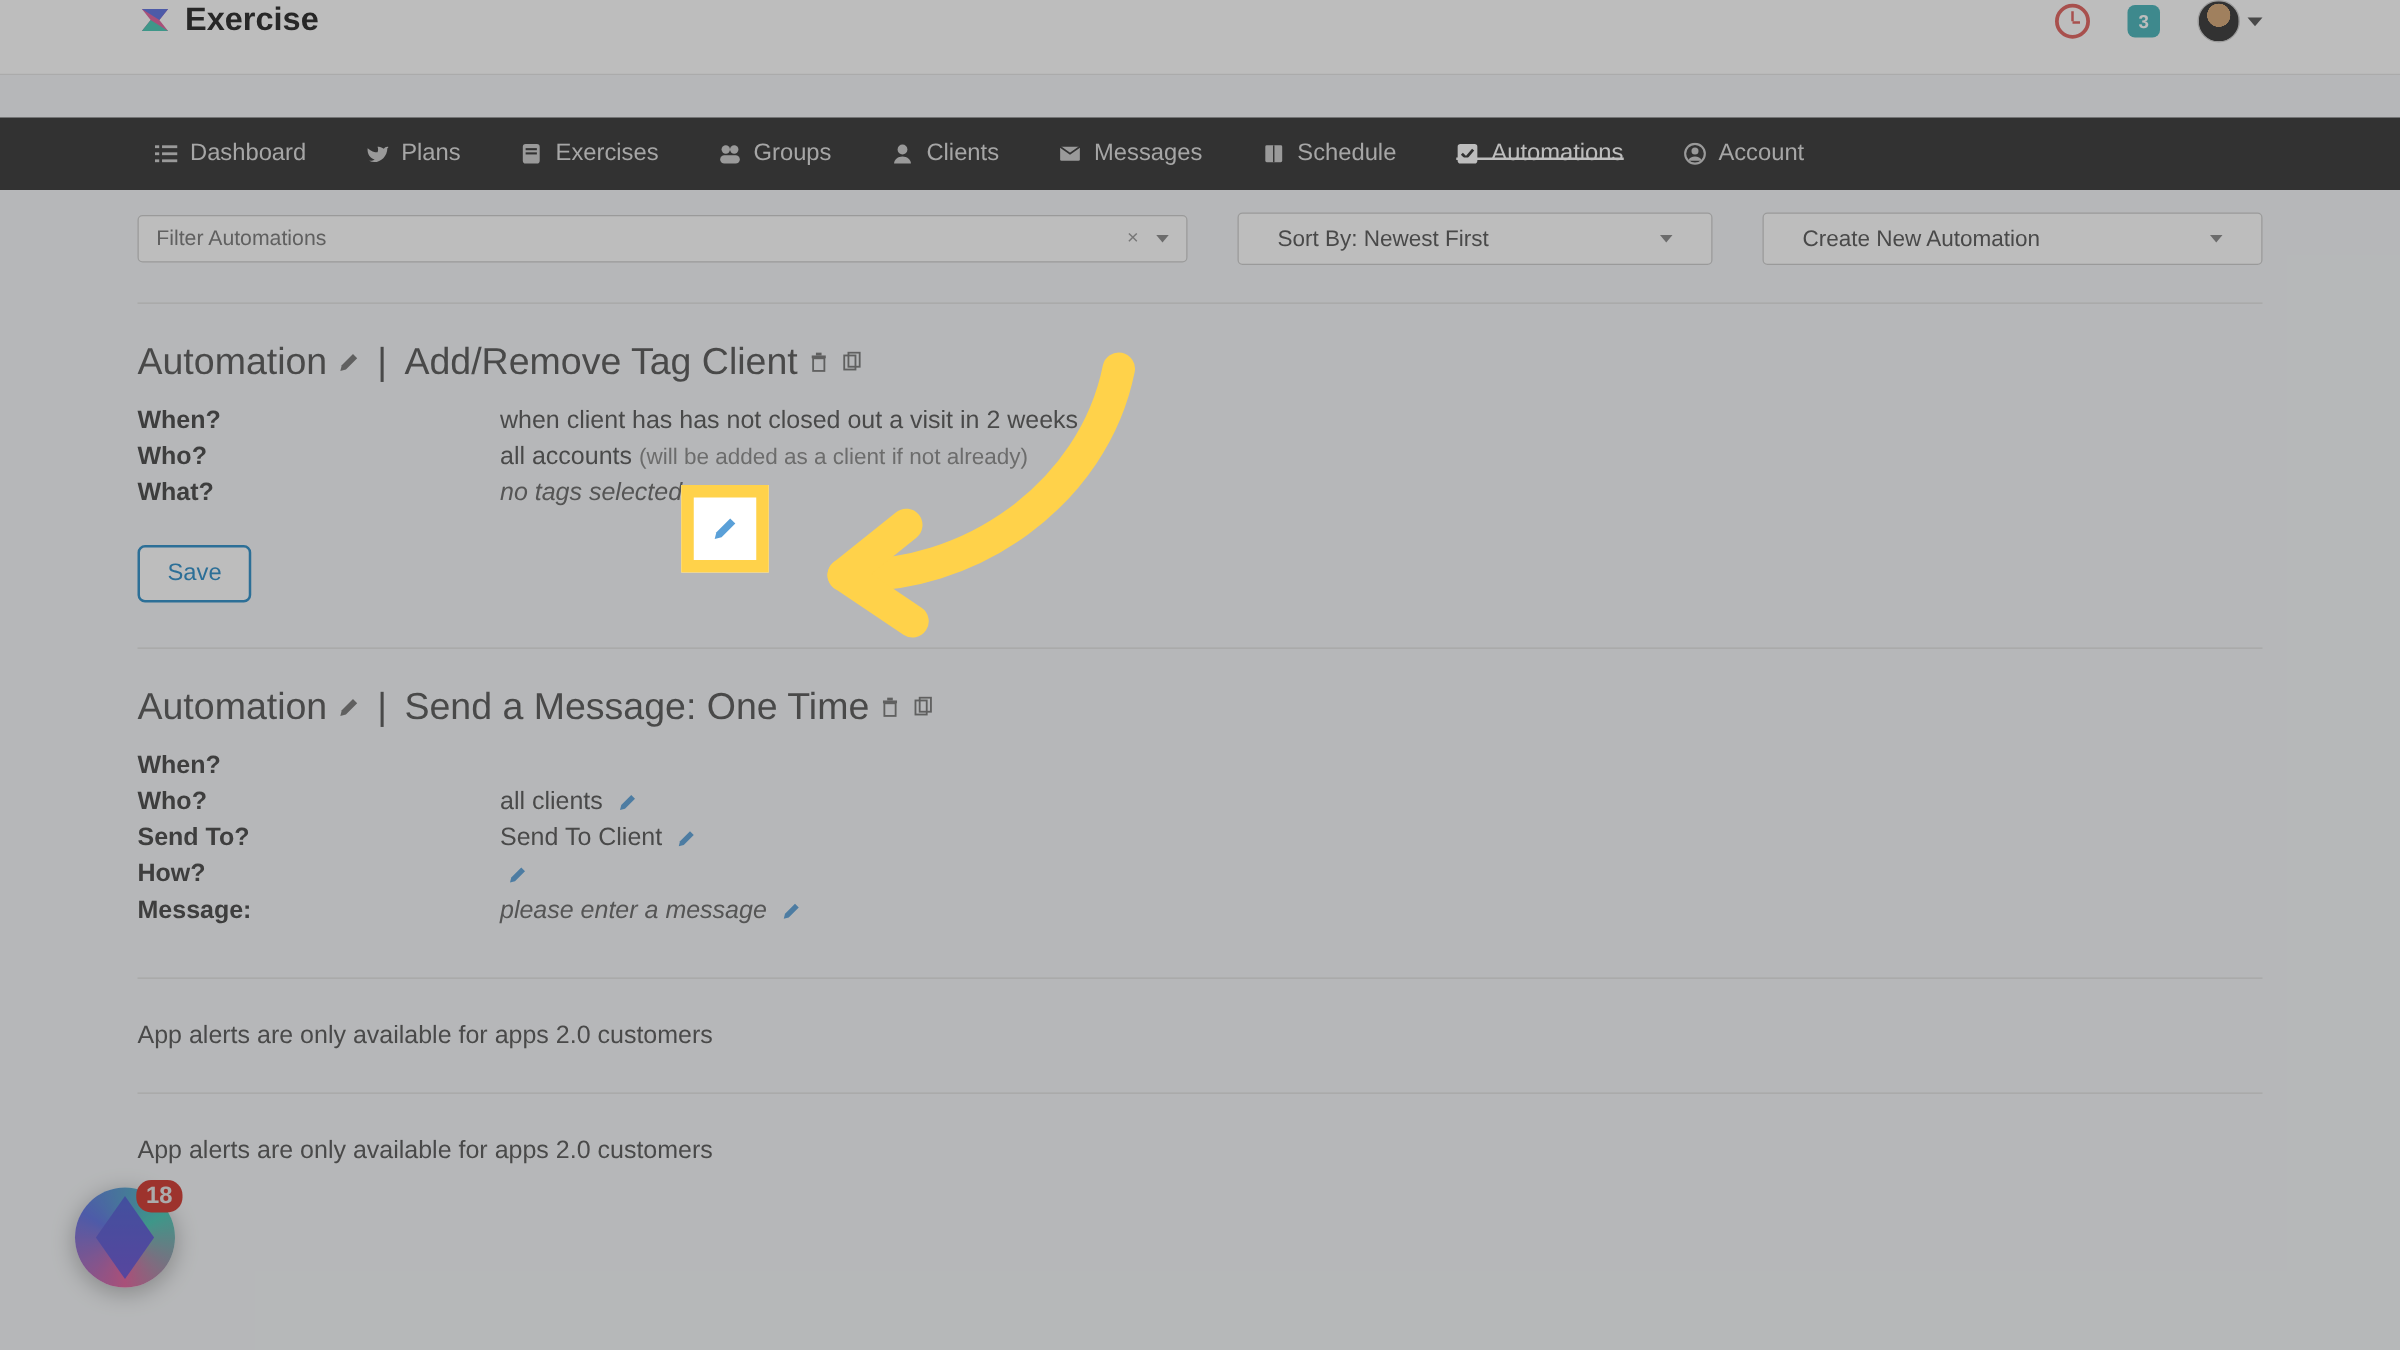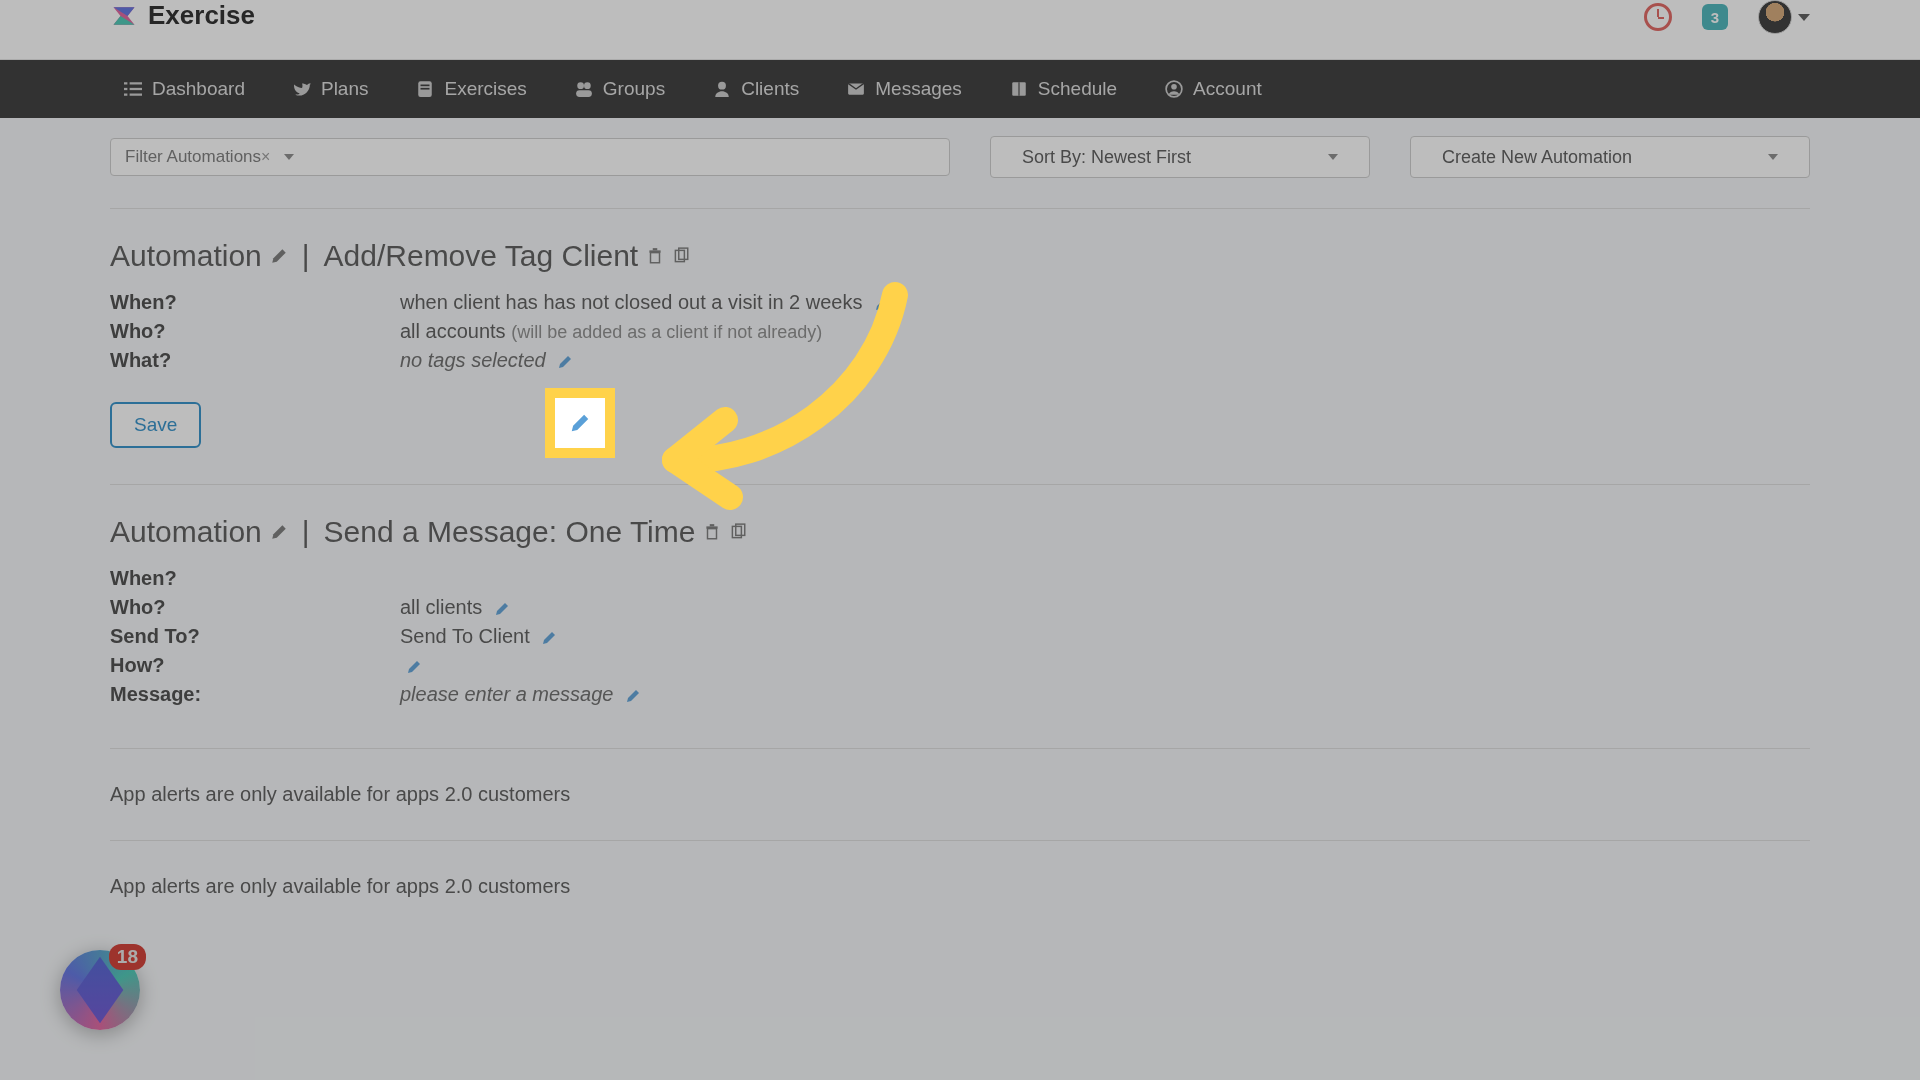--- a/index.html
+++ b/index.html
@@ -13,30 +13,30 @@
 .top-right { display: flex; align-items: center; gap: 30px; }
 .clock-icon { width: 28px; height: 28px; border: 3px solid #e15f5b; border-radius: 50%; position: relative; }
 .clock-icon::before { content:""; position:absolute; width:2px; height:8px; background:#e15f5b; left:50%; top:3px; transform: translateX(-50%); }
 .clock-icon::after { content:""; position:absolute; width:6px; height:2px; background:#e15f5b; left:50%; top:11px; }
 .notif-badge { background:#45b3b8; color:#fff; width:26px; height:26px; border-radius:6px; display:flex; align-items:center; justify-content:center; font-size:15px; font-weight:600;}
 .avatar-wrap { display:flex; align-items:center; gap:6px; }
 .avatar { width:34px; height:34px; border-radius:50%; background: radial-gradient(circle at 50% 35%, #d4a574 35%, #333 36%, #333 100%); border:1px solid #ccc; }
 .caret-down { width:0; height:0; border-left:6px solid transparent; border-right:6px solid transparent; border-top:7px solid #555;}
 
 
-.nav { height: 58px; background: #333; display:flex; align-items:center; padding: 16px 100px; gap: 0; }
+.nav { height: 58px; background: #333; display:flex; align-items:center; padding: 16px 100px; gap: 0; margin-top: 34px; }
 .nav-item { color:#ddd; font-size:19px; display:flex; align-items:center; gap:10px; padding: 0 24px; height:100%; cursor:pointer; position:relative;}
 .nav-item.active { color:#fff; }
 .nav-item.active::after { content:""; position:absolute; bottom:8px; left:24px; right:24px; height:2px; background:#fff;}
 .nav-icon { width:18px; height:18px; display:inline-block; }
 
 
 .content { padding: 18px 110px 0; }
 .filter-row { display:flex; gap:40px; margin-bottom: 30px; align-items:center;}
-.filter-box { flex: 0 0 840px; height:38px; border:1px solid #ccc; border-radius:4px; background:#fff; display:flex; align-items:center; padding: 0 14px; color:#777; font-size:17px; }
+.filter-box { flex: 0 0 840px; height:38px; border:1px solid #ccc; border-radius:4px; background:#fff; display:flex; align-items:center; padding: 0 14px; color:#777; font-size:17px; justify-content:space-between;}
 .filter-right { display:flex; gap:14px; align-items:center; color:#999;}
 .x-icon { font-size:16px; cursor:pointer;}
 .caret-sm { width:0; height:0; border-left:5px solid transparent; border-right:5px solid transparent; border-top:6px solid #888;}
 .select-box { height:42px; border:1px solid #ccc; border-radius:4px; background:#fff; display:flex; align-items:center; justify-content:space-between; padding:0 31px; font-size:18px; color:#555; cursor:pointer;}
 .sort-box{ flex: 0 0 380px; }
 .create-box{ flex: 0 0 400px; }
 
 
 .hr { border:none; border-top:1px solid #ddd; margin: 0;}
 .card { padding: 30px 0 36px; }
@@ -138,20 +138,27 @@
       </svg>
     <span>Messages</span>
   </div>
   <div class="nav-item">
     <svg class="nav-icon" viewBox="0 0 16 16">
         <rect x="2" y="2" width="12" height="12" rx="1" fill="#ccc"></rect>
         <rect x="7.5" y="2" width="1" height="12" fill="#333"></rect>
       </svg>
     <span>Schedule</span>
   </div>
+  <div class="nav-item active">
+    <svg class="nav-icon" viewBox="0 0 16 16">
+        <rect x="1" y="1" width="14" height="14" rx="2" fill="#fff"></rect>
+        <path d="M4 8l3 3 5-6" stroke="#333" stroke-width="2" fill="none"></path>
+      </svg>
+    <span>Automations</span>
+  </div>
   <div class="nav-item">
     <svg class="nav-icon" viewBox="0 0 16 16">
         <circle cx="8" cy="8" r="7" fill="none" stroke="#ccc" stroke-width="1.5"></circle>
         <circle cx="8" cy="6" r="2.5" fill="#ccc"></circle>
         <path d="M3 13c1-2 3-3 5-3s4 1 5 3" fill="#ccc"></path>
       </svg>
     <span>Account</span>
   </div>
 </div>
 

